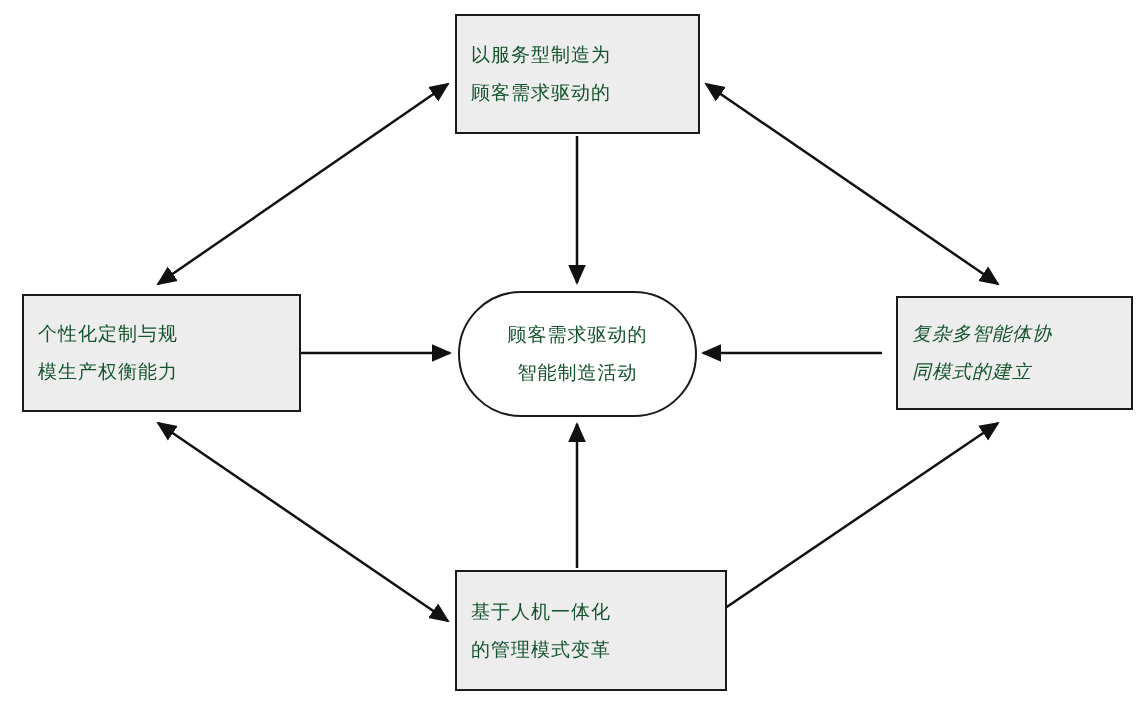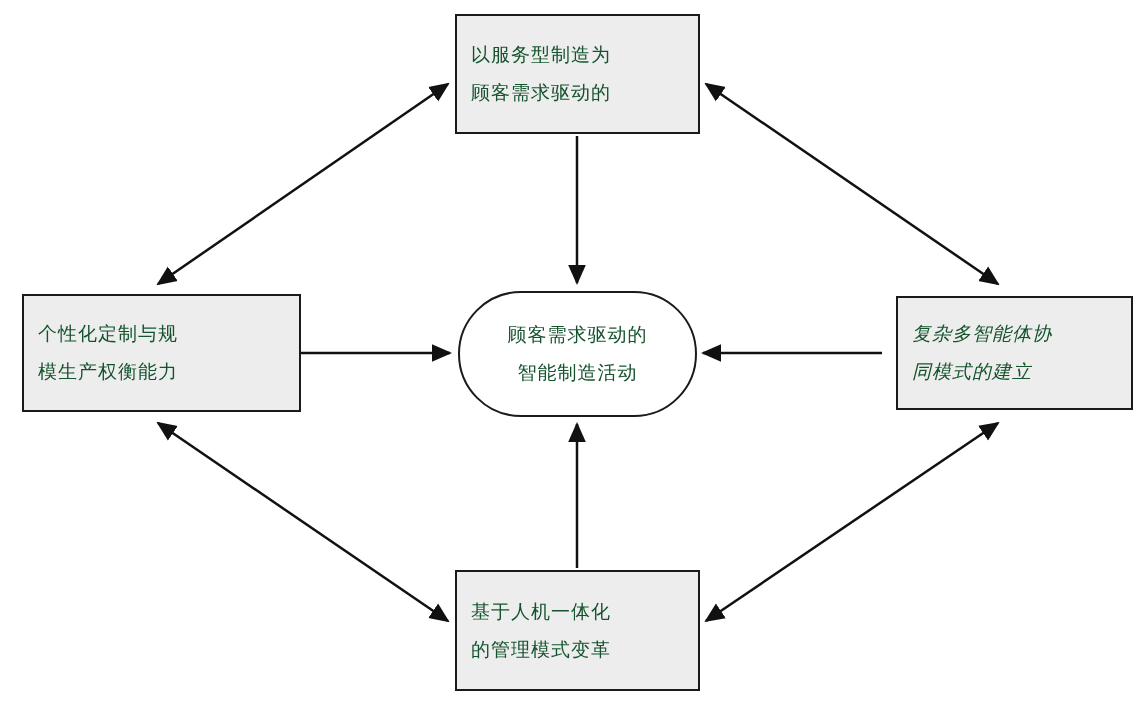--- a/index.html
+++ b/index.html
@@ -89,21 +89,21 @@
   <div class="node" style="left:22px; top:294px; width:279px; height:118px;">
     <span>个性化定制与规</span>
     <span>模生产权衡能力</span>
   </div>
 
   <div class="node" style="left:896px; top:296px; width:237px; height:114px;font-style:italic;">
     <span>复杂多智能体协</span>
     <span>同模式的建立</span>
   </div>
 
-  <div class="node" style="left:455px; top:570px; width:245px; height:121px;">
+  <div class="node" style="left:455px; top:570px; width:272px; height:121px;">
     <span>基于人机一体化</span>
     <span>的管理模式变革</span>
   </div>
 
   <div class="node center" style="left:458px; top:291px; width:239px; height:126px;">
     <span>顾客需求驱动的</span>
     <span>智能制造活动</span>
   </div>
 
 </div>

